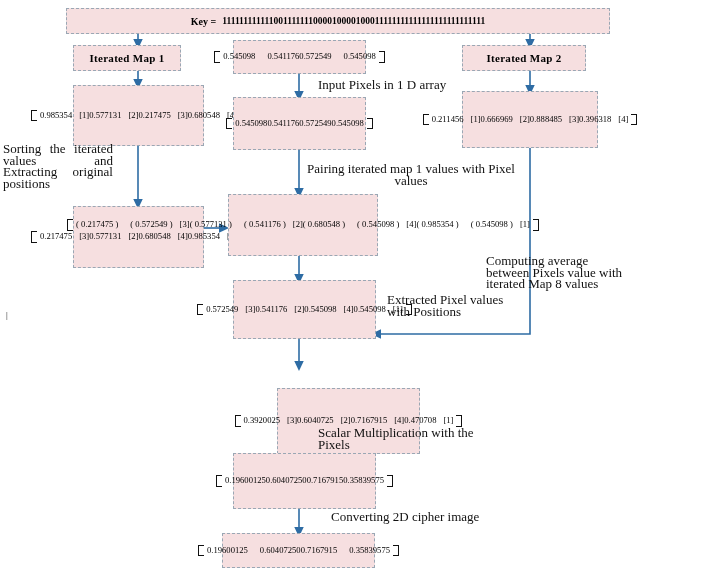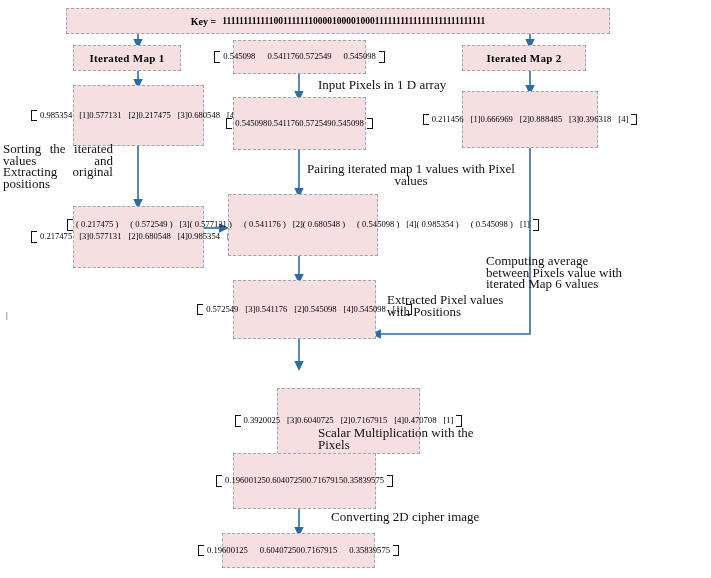--- a/index.html
+++ b/index.html
@@ -268,21 +268,21 @@
   </div>
 
   <div class="note" style="left:3px; top:143px; width:110px;">Sorting the iterated values and Extracting original positions</div>
 
   <div class="note plain" style="left:318px; top:79px; width:150px;">Input Pixels in 1 D array</div>
 
   <div class="note plain" style="left:306px; top:163px; width:210px;text-align:center;">Pairing iterated map 1 values with Pixel values</div>
 
   <div class="note plain" style="left:387px; top:254px; width:118px;margin-top:40px;">Extracted Pixel values with Positions</div>
 
-  <div class="note plain" style="left:486px; top:255px; width:140px;">Computing average between Pixels value with iterated Map 6 values</div>
+  <div class="note plain" style="left:486px; top:255px; width:140px;">Computing average between Pixels value with iterated Map 8 values</div>
 
   <div class="note plain" style="left:318px; top:427px; width:190px;">Scalar Multiplication with the Pixels</div>
 
   <div class="note plain" style="left:331px; top:511px; width:150px;">Converting 2D cipher image</div>
 
   <div class="tickmark" style="left:6px; top:310px;">|</div>
 
 </div>
 
 </body></html>

